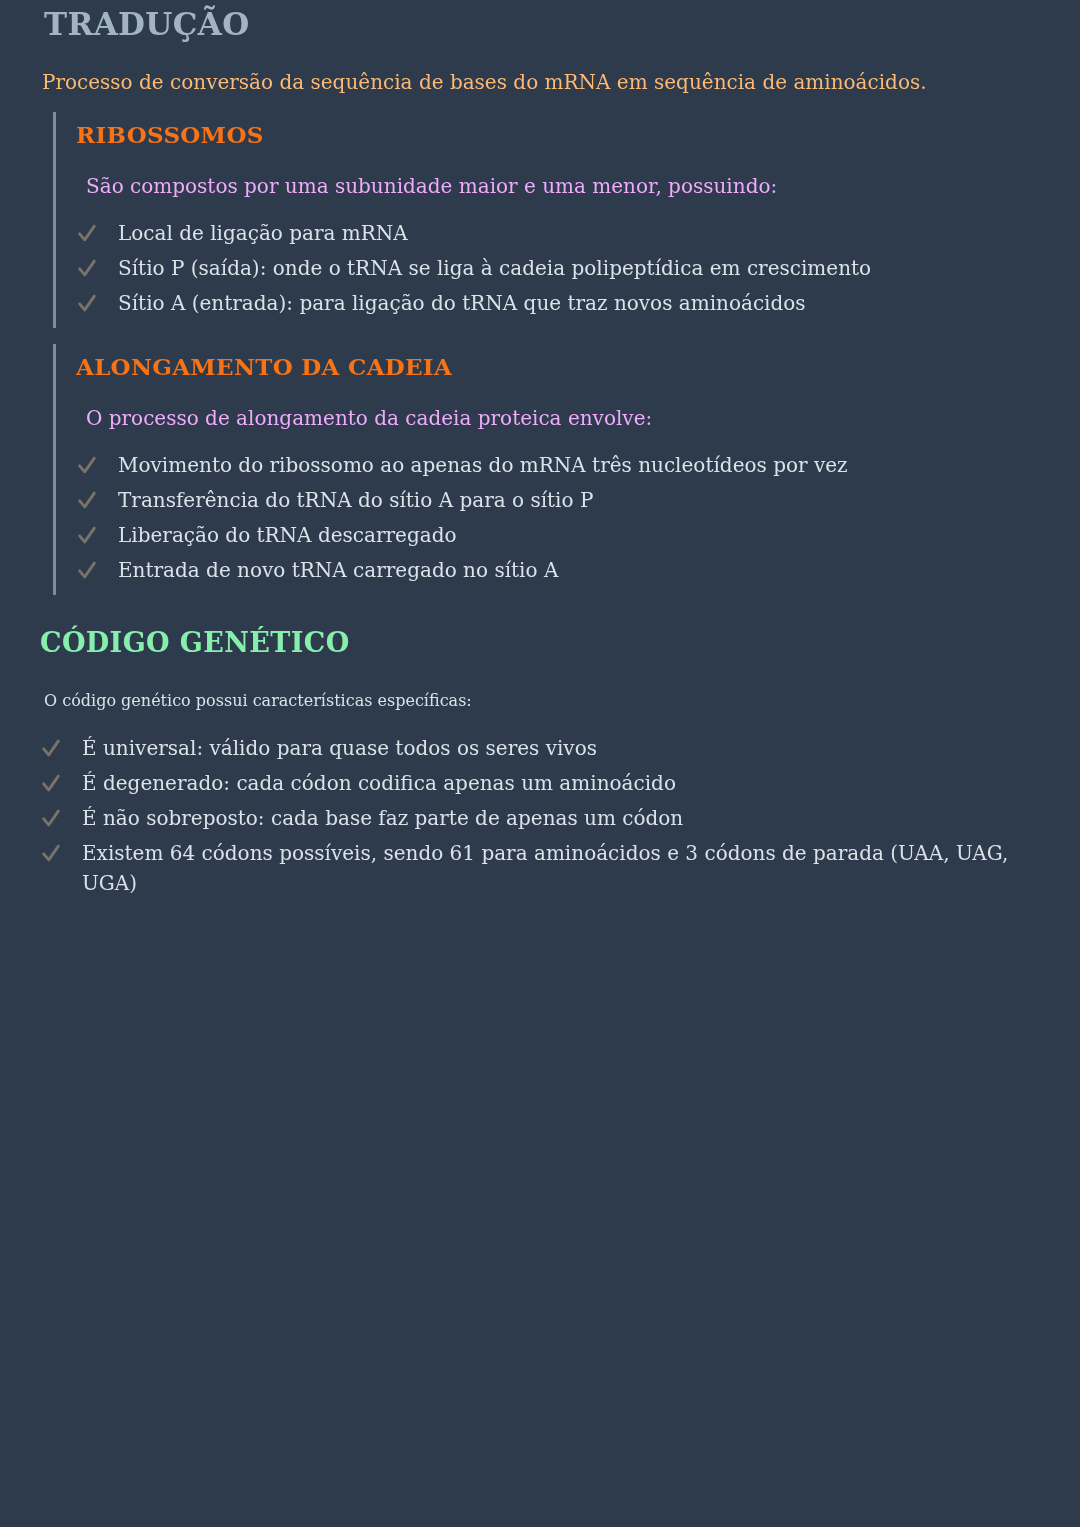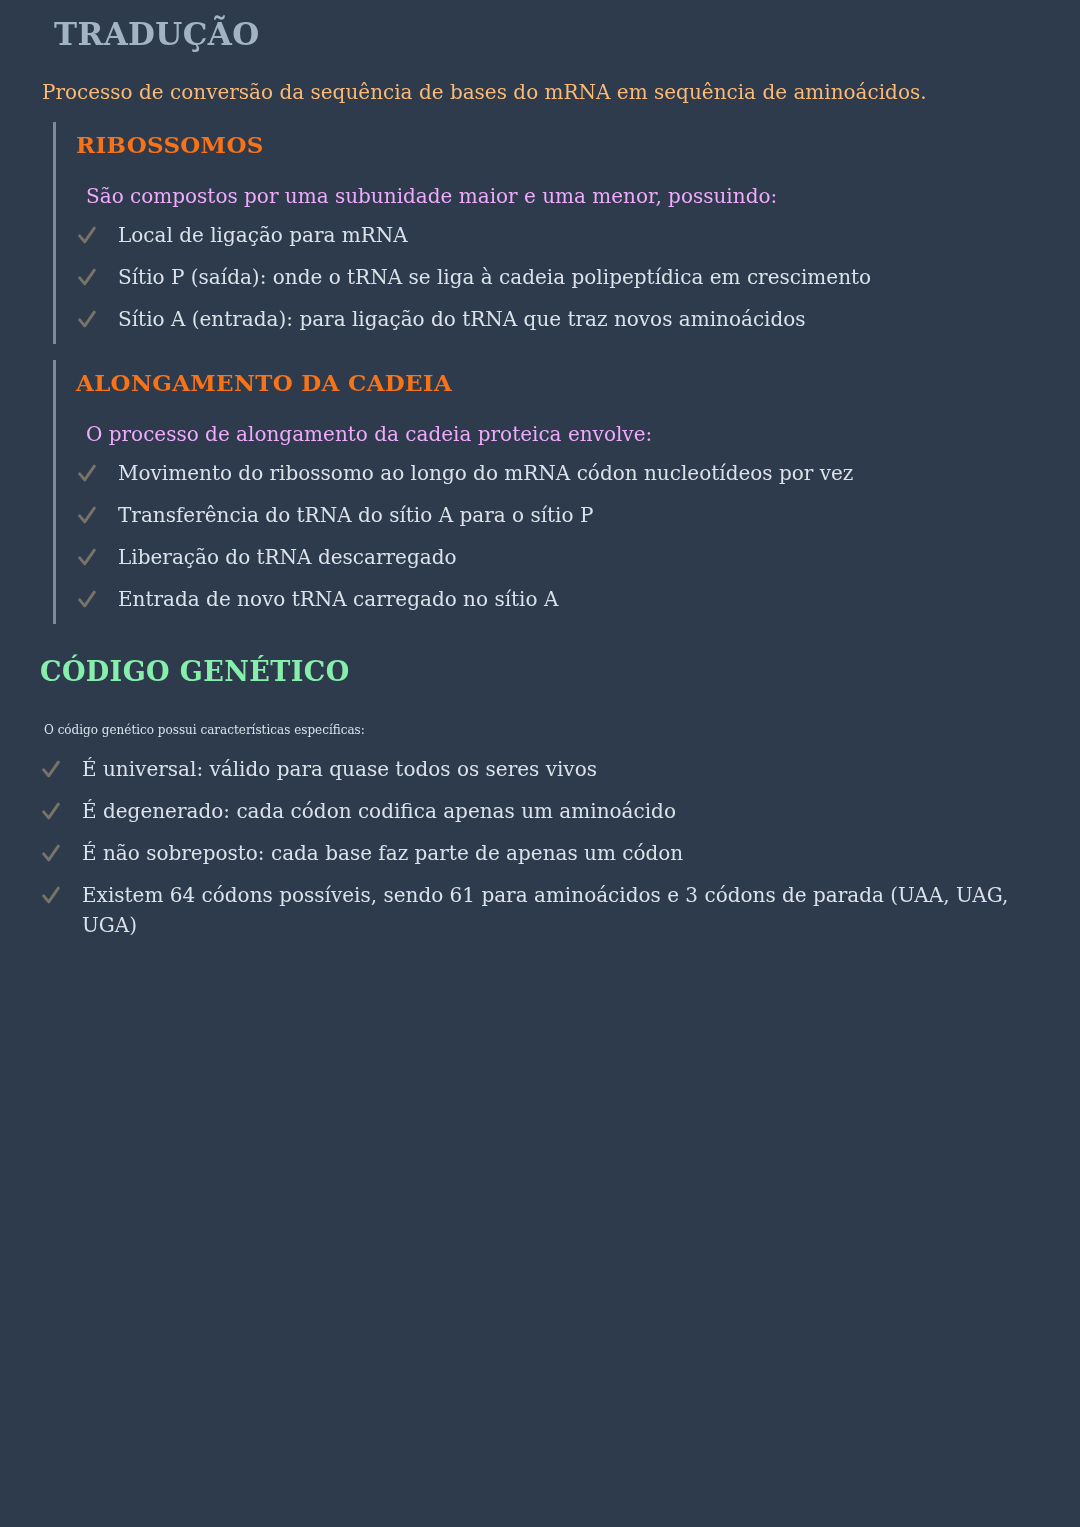--- a/index.html
+++ b/index.html
@@ -9,21 +9,21 @@
     background: #2d3b4d;
     font-family: "DejaVu Serif", "Liberation Serif", serif;
     position: relative;
     overflow: hidden;
   }
   .page {
     padding: 0 40px;
     box-sizing: border-box;
   }
   h1.page-title {
-    margin: 14px;
+    margin: 4px;
     font-size: 31px;
     line-height: 40px;
     font-weight: bold;
     color: #a2b4c2;
     letter-spacing: 0.4px;
   }
   p.lead {
     margin: 24px 0 0 2px;
     font-size: 20px;
     line-height: 28px;
@@ -44,25 +44,25 @@
     letter-spacing: 0.3px;
   }
   .callout p.section-intro {
     margin: 22px 0 0 10px;
     font-size: 20px;
     line-height: 28px;
     color: #f0abfc;
   }
   ul.checklist {
     list-style: none;
-    margin: 10px 0 0 0;
+    margin: 18px 0 0 0;
     padding: 0;
     display: flex;
     flex-direction: column;
-    gap: 12px;
+    gap: 5px;
   }
   .check-item {
     display: flex;
     align-items: flex-start;
     font-size: 20px;
     line-height: 30px;
     color: #dbe3e9;
   }
   .check {
     flex: none;
@@ -76,21 +76,21 @@
   h1.section-big {
     margin: 28px 0 0 0;
     font-size: 27px;
     line-height: 40px;
     font-weight: bold;
     color: #86efac;
     letter-spacing: 0.4px;
   }
   p.big-intro {
     margin: 24px 0 8px 4px;
-    font-size: 12px;
+    font-size: 16px;
     line-height: 28px;
     color: #dbe3e9;
   }
   ul.checklist.top-level { margin-left: 0; }
 </style>
 </head>
 <body>
 
 <div class="page">
 
@@ -132,21 +132,21 @@
   <section class="callout">
     <h2>ALONGAMENTO DA CADEIA</h2>
     <p class="section-intro">O processo de alongamento da cadeia proteica envolve:</p>
     <ul class="checklist">
       <li class="check-item">
         <span class="check">
           <svg viewBox="0 0 24 24" width="22" height="22">
               <path d="M4 13 L9.5 19.5 L20 4.5" fill="none" stroke="currentColor" stroke-width="3.2" stroke-linecap="round" stroke-linejoin="round"></path>
             </svg>
         </span>
-        <span class="item-text">Movimento do ribossomo ao longo do mRNA códon nucleotídeos por vez</span>
+        <span class="item-text">Movimento do ribossomo ao apenas do mRNA três nucleotídeos por vez</span>
       </li>
       <li class="check-item">
         <span class="check">
           <svg viewBox="0 0 24 24" width="22" height="22">
               <path d="M4 13 L9.5 19.5 L20 4.5" fill="none" stroke="currentColor" stroke-width="3.2" stroke-linecap="round" stroke-linejoin="round"></path>
             </svg>
         </span>
         <span class="item-text">Transferência do tRNA do sítio A para o sítio P</span>
       </li>
       <li class="check-item">

